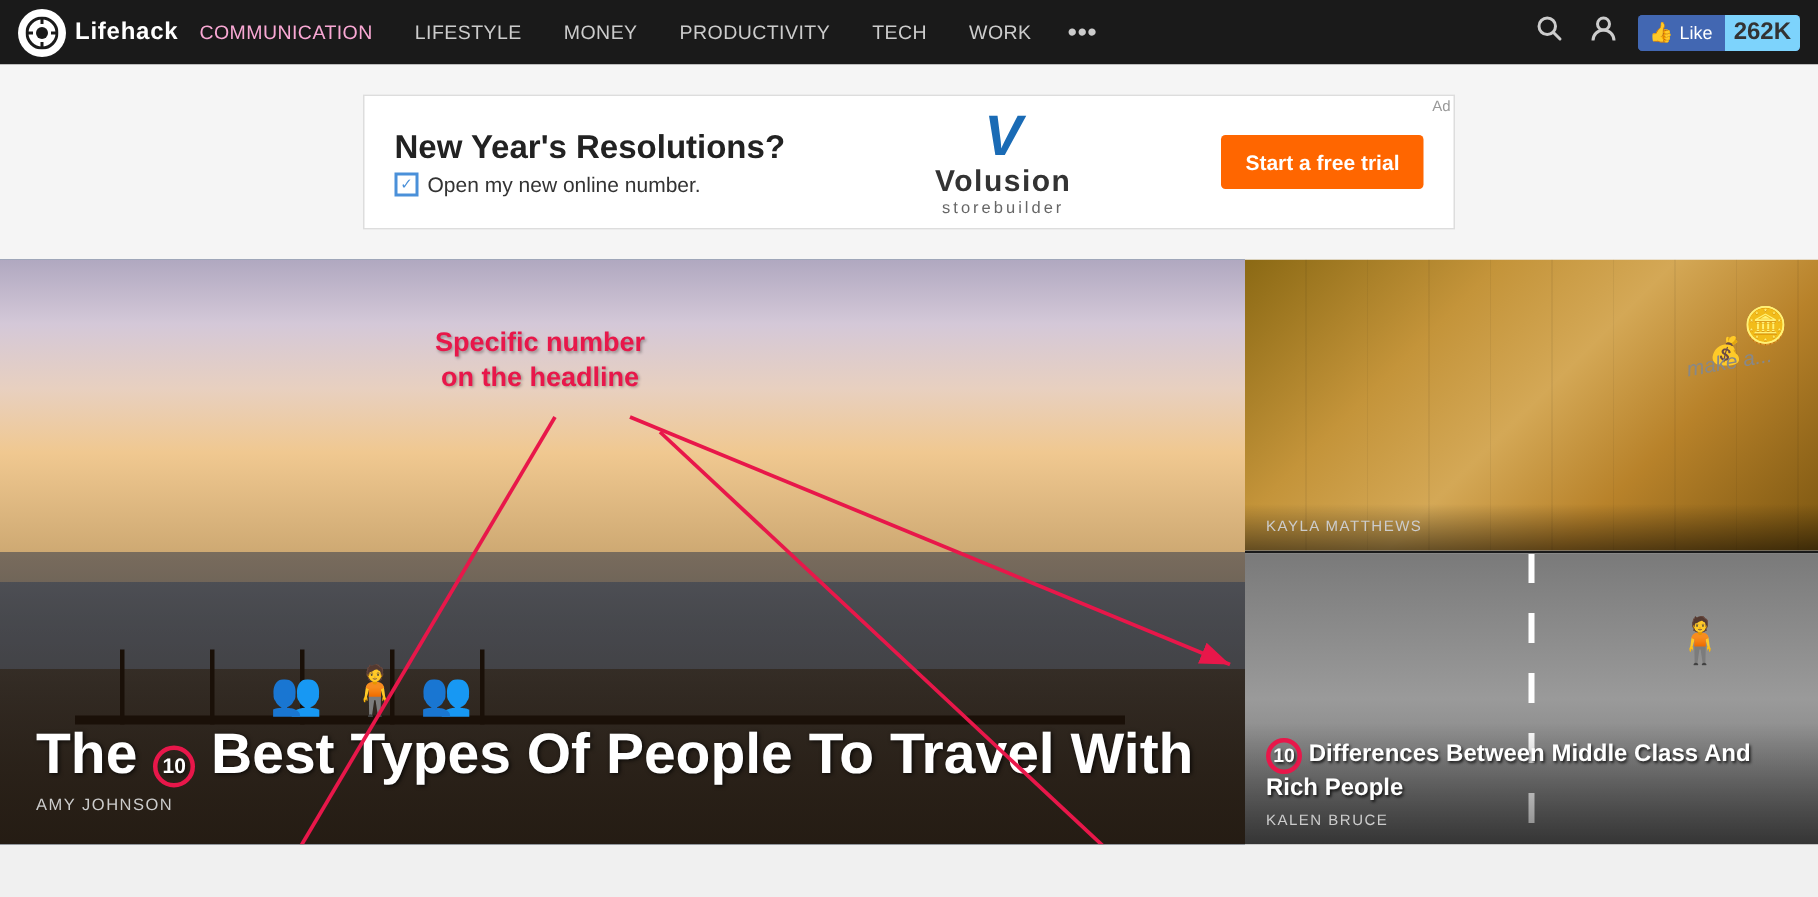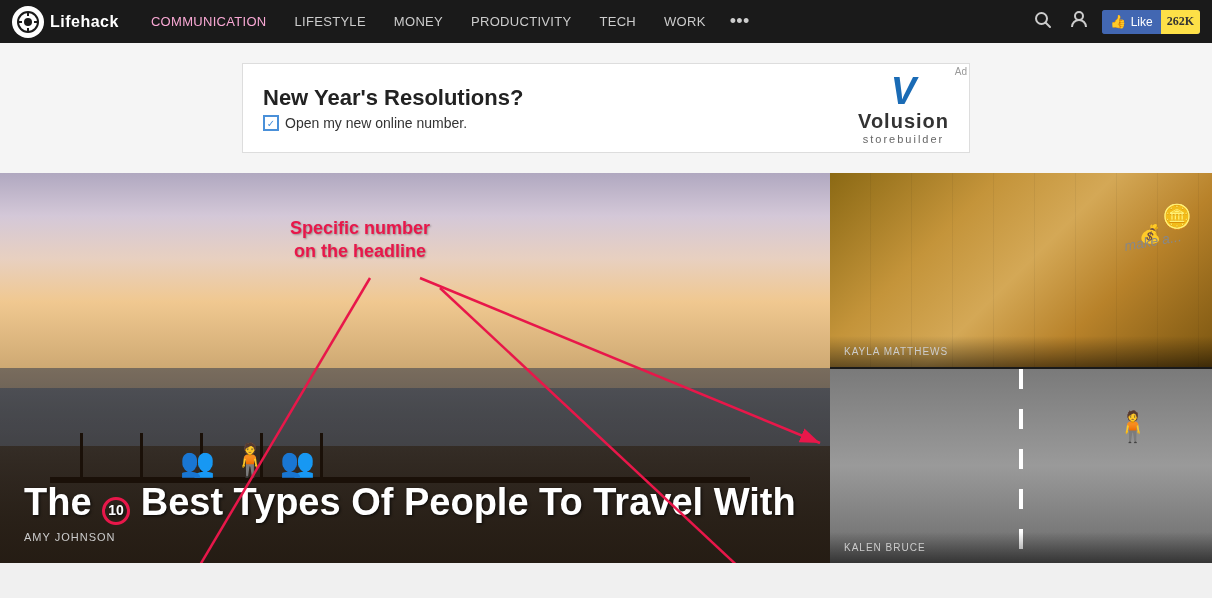--- a/index.html
+++ b/index.html
@@ -11,21 +11,20 @@
       height: 43px;
       display: flex;
       align-items: center;
       padding: 0 12px;
       gap: 0;
     }
     .logo-area {
       display: flex;
       align-items: center;
       gap: 6px;
-      margin-right: 18px;
     }
     .logo-icon {
       width: 32px;
       height: 32px;
       border-radius: 50%;
       background: #fff;
       display: flex;
       align-items: center;
       justify-content: center;
       font-weight: bold;
@@ -96,29 +95,28 @@
       gap: 4px;
       background: #4267B2;
       height: 100%;
     }
     .fb-like-text {
       color: #fff;
       font-size: 12px;
       font-weight: normal;
     }
     .fb-count {
-      background: #fde047;
+      background: #7dd3fc;
       color: #333;
-      font-size: 12px;
+      font-size: 16px;
       font-weight: bold;
       padding: 0 6px;
       height: 100%;
       display: flex;
       align-items: center;
-      font-family: Liberation Serif, serif;
     }
 
     
     .ad-banner {
       background: #fff;
       border: 1px solid #ddd;
       margin: 10px auto;
       width: 728px;
       height: 90px;
       display: flex;
@@ -410,20 +408,21 @@
       <div class="ad-subtitle">
         <div class="ad-checkbox">✓</div>
         <span>Open my new online number.</span>
       </div>
     </div>
     <div class="ad-logo-area">
       <span style="font-size:38px;font-weight:bold;color:#1a6bb5;font-style:italic;line-height:1;">V</span>
       <span class="ad-logo-volusion">Volusion</span>
       <span class="ad-logo-sub">storebuilder</span>
     </div>
+    <button class="ad-cta">Start a free trial</button>
   </div>
 </div>
 
 <div class="main-content">
 
   <div class="hero">
     <div class="hero-bg">
 
       <div style="position:absolute;top:0;left:0;right:0;height:55%;background:linear-gradient(to bottom,#b0a8c0 0%,#d4c8d8 20%,#e8d0c0 40%,#f0c890 60%,#c4a06a 100%);"></div>
 
@@ -492,18 +491,22 @@
 
     <div class="article-card">
       <div class="article-card-bg rich">
 
         <div style="position:absolute;top:0;left:0;right:0;bottom:0;background:linear-gradient(to bottom,#7a7a7a 0%,#9a9a9a 50%,#6a6a6a 100%);"></div>
         <div style="position:absolute;top:0;left:50%;width:4px;bottom:0;background:repeating-linear-gradient(to bottom,#fff 0px,#fff 20px,transparent 20px,transparent 40px);transform:translateX(-50%);"></div>
 
         <div style="position:absolute;top:40px;right:60px;font-size:30px;">🧍</div>
       </div>
       <div class="article-overlay">
+        <h2 class="article-title">
+          <span class="number-circle" style="font-size:13px;width:24px;height:24px;">10</span>
+          <span> Differences Between Middle Class And Rich People</span>
+        </h2>
         <p class="article-author">KALEN BRUCE</p>
       </div>
     </div>
   </div>
 
 </div>
 
 </body></html>

